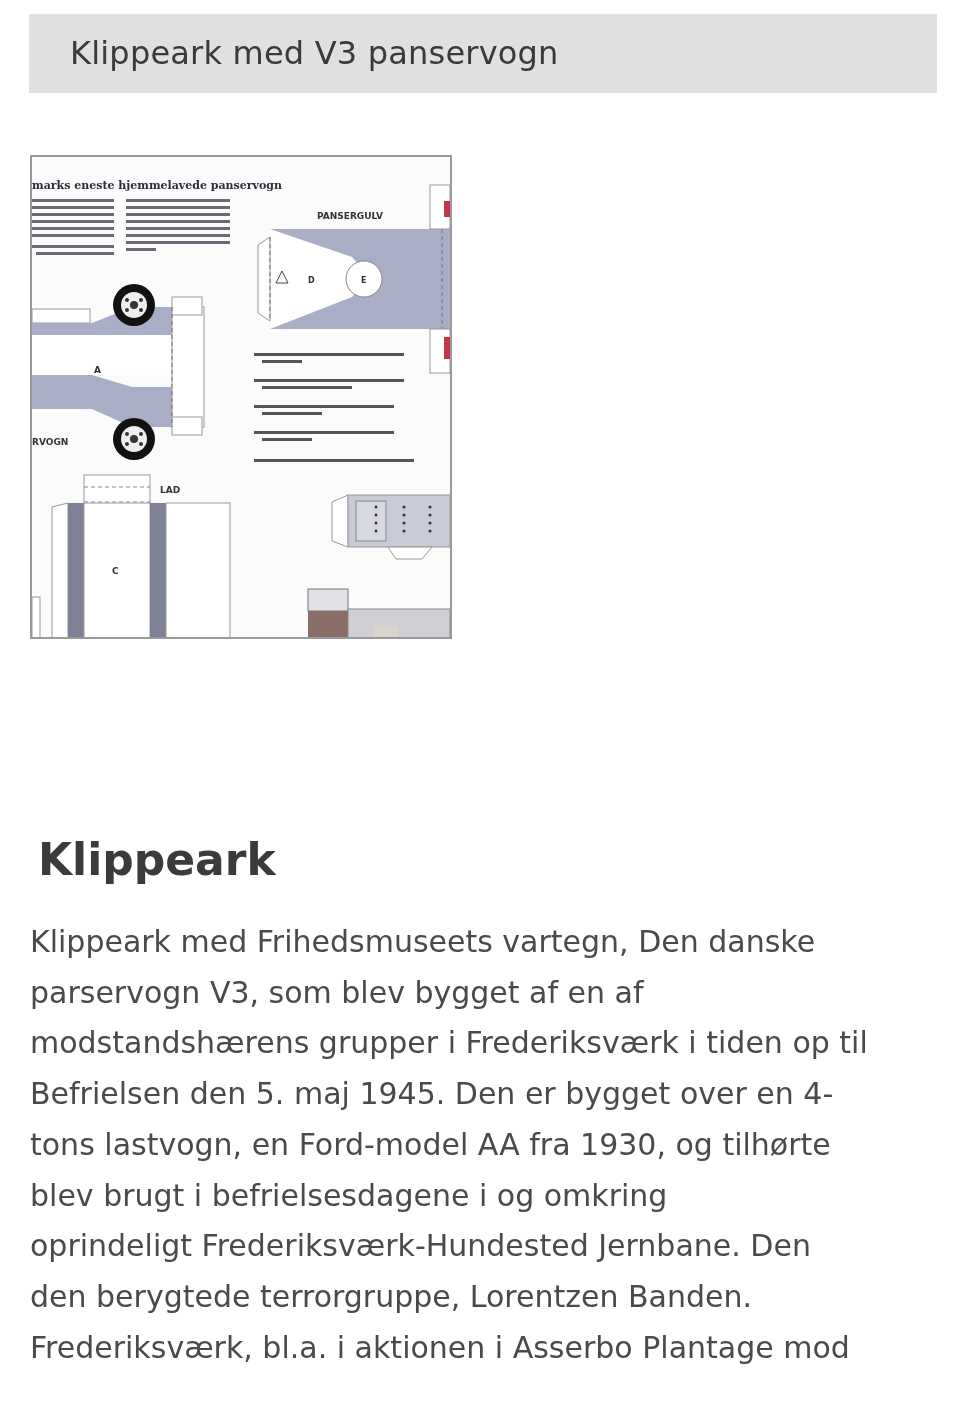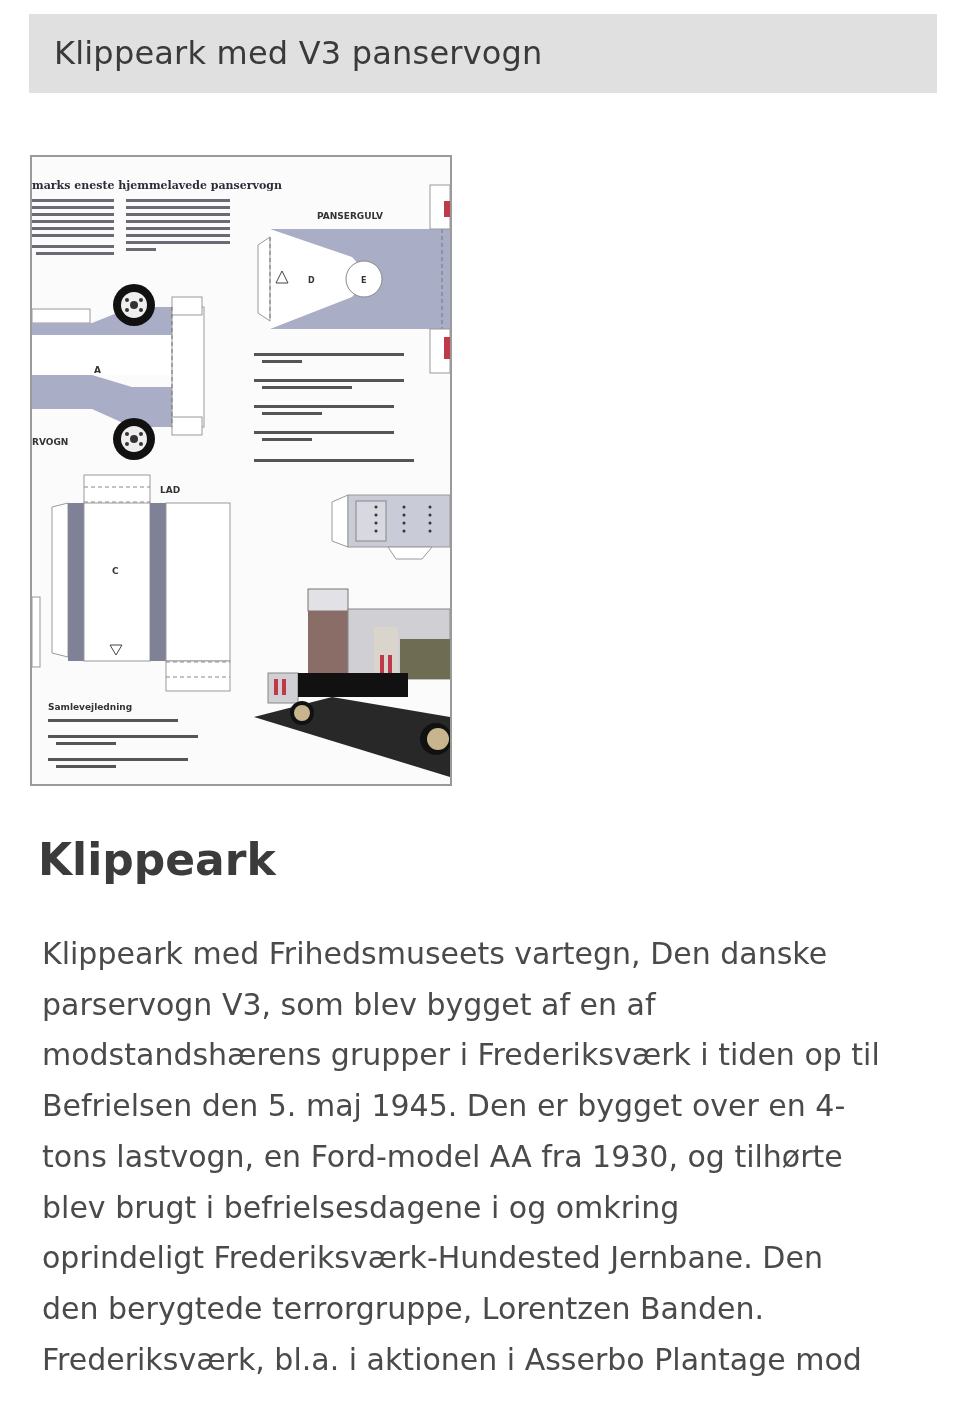--- a/index.html
+++ b/index.html
@@ -16,37 +16,37 @@
       color: #444444;
     }
     .title-bar {
       position: absolute;
       left: 29px;
       top: 14px;
       width: 908px;
       height: 79px;
       background: #e0e0e0;
       box-sizing: border-box;
-      padding-left: 25px;
+      padding-left: 41px;
       display: flex;
       align-items: center;
     }
     .title-bar .title-text {
       font-size: 32px;
       color: #3a3a3a;
       letter-spacing: 0.2px;
       line-height: 1;
       margin-top: -2px;
     }
     .figure {
       position: absolute;
       left: 30px;
       top: 155px;
       width: 422px;
-      height: 631px;
+      height: 484px;
       box-sizing: border-box;
       border: 2px solid #9a9a9a;
       background: #86efac;
       overflow: hidden;
     }
     .figure svg {
       display: block;
       width: 418px;
       height: 627px;
     }
@@ -58,21 +58,21 @@
       font-size: 44px;
       font-weight: bold;
       color: #3b3b3b;
       line-height: 1.2;
     }
     .body-text {
       position: absolute;
       left: 30px;
       top: 917px;
       width: 910px;
-      margin: 12px;
+      margin: 0;
       font-size: 30px;
       line-height: 50.7px;
       color: #4a4a4a;
     }
     .body-text .line {
       display: block;
       white-space: nowrap;
     }
   </style>
 </head>

